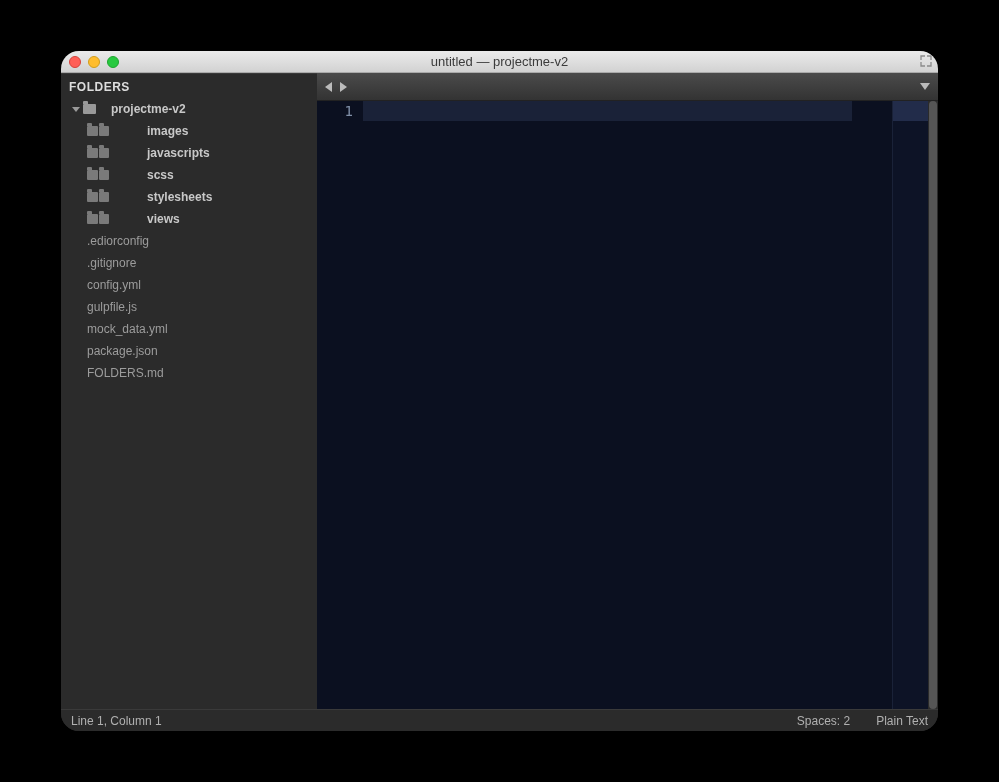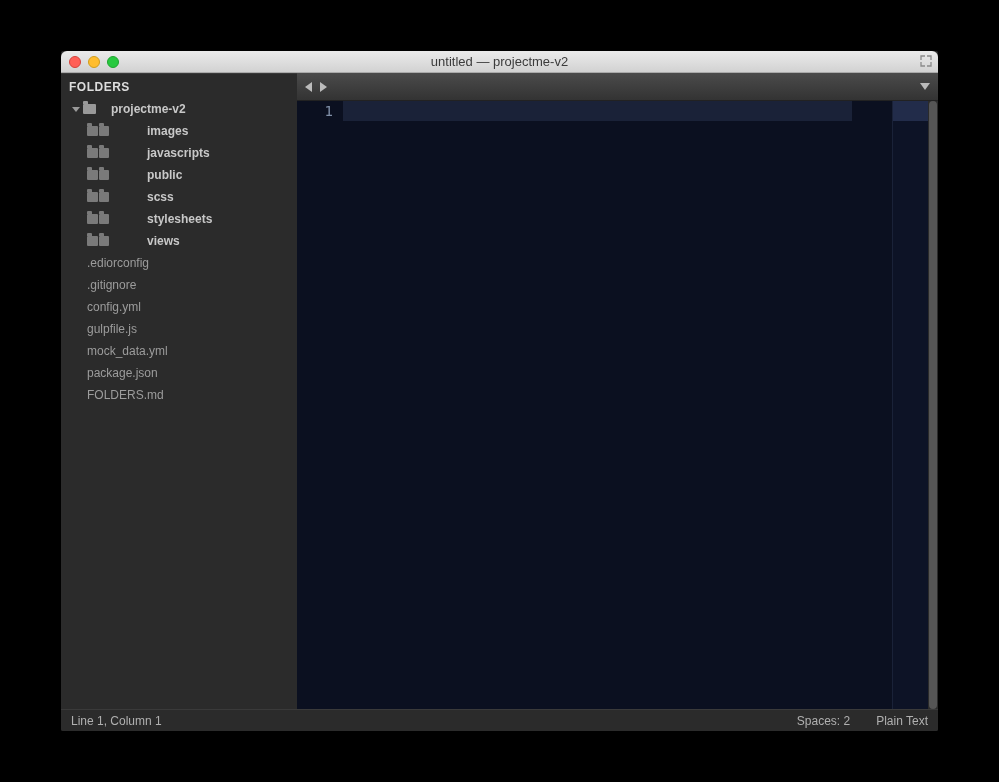--- a/index.html
+++ b/index.html
@@ -9,21 +9,21 @@
     height: 782px;
     font-family: "Helvetica Neue", Arial, sans-serif;
     display: flex;
     align-items: center;
     justify-content: center;
   }
   .window {
     width: 877px;
     height: 680px;
     background: #2b2b2b;
-    border-radius: 2px;
+    border-radius: 18px;
     box-shadow: 0 10px 40px rgba(0,0,0,0.6);
     display: flex;
     flex-direction: column;
     overflow: hidden;
   }
   .titlebar {
     height: 22px;
     background: linear-gradient(#ebebeb, #d2d2d2);
     display: flex;
     align-items: center;
@@ -57,21 +57,21 @@
     top: 4px;
     width: 12px; height: 12px;
     color: #7a7a7a;
   }
   .body {
     flex: 1;
     display: flex;
     min-height: 0;
   }
   .sidebar {
-    width: 236px;
+    width: 256px;
     background: #2b2b2b;
     color: #bbb;
     font-size: 12px;
     display: flex;
     flex-direction: column;
   }
   .sidebar-header {
     padding: 6px 8px 4px 8px;
     color: #ddd;
     font-weight: bold;
@@ -265,29 +265,20 @@
                   </span>
               <span class="label bold">javascripts</span>
                 </div>
               </li>
             <li>
                 <div class="row indent-2">
               <span class="folder-stack">
                     <span class="folder-icon"></span>
                     <span class="folder-icon2" style="margin-left:-3px;"></span>
                   </span>
-              <span class="label bold">public</span>
-                </div>
-              </li>
-            <li>
-                <div class="row indent-2">
-              <span class="folder-stack">
-                    <span class="folder-icon"></span>
-                    <span class="folder-icon2" style="margin-left:-3px;"></span>
-                  </span>
               <span class="label bold">scss</span>
                 </div>
               </li>
             <li>
                 <div class="row indent-2">
               <span class="folder-stack">
                     <span class="folder-icon"></span>
                     <span class="folder-icon2" style="margin-left:-3px;"></span>
                   </span>
               <span class="label bold">stylesheets</span>

